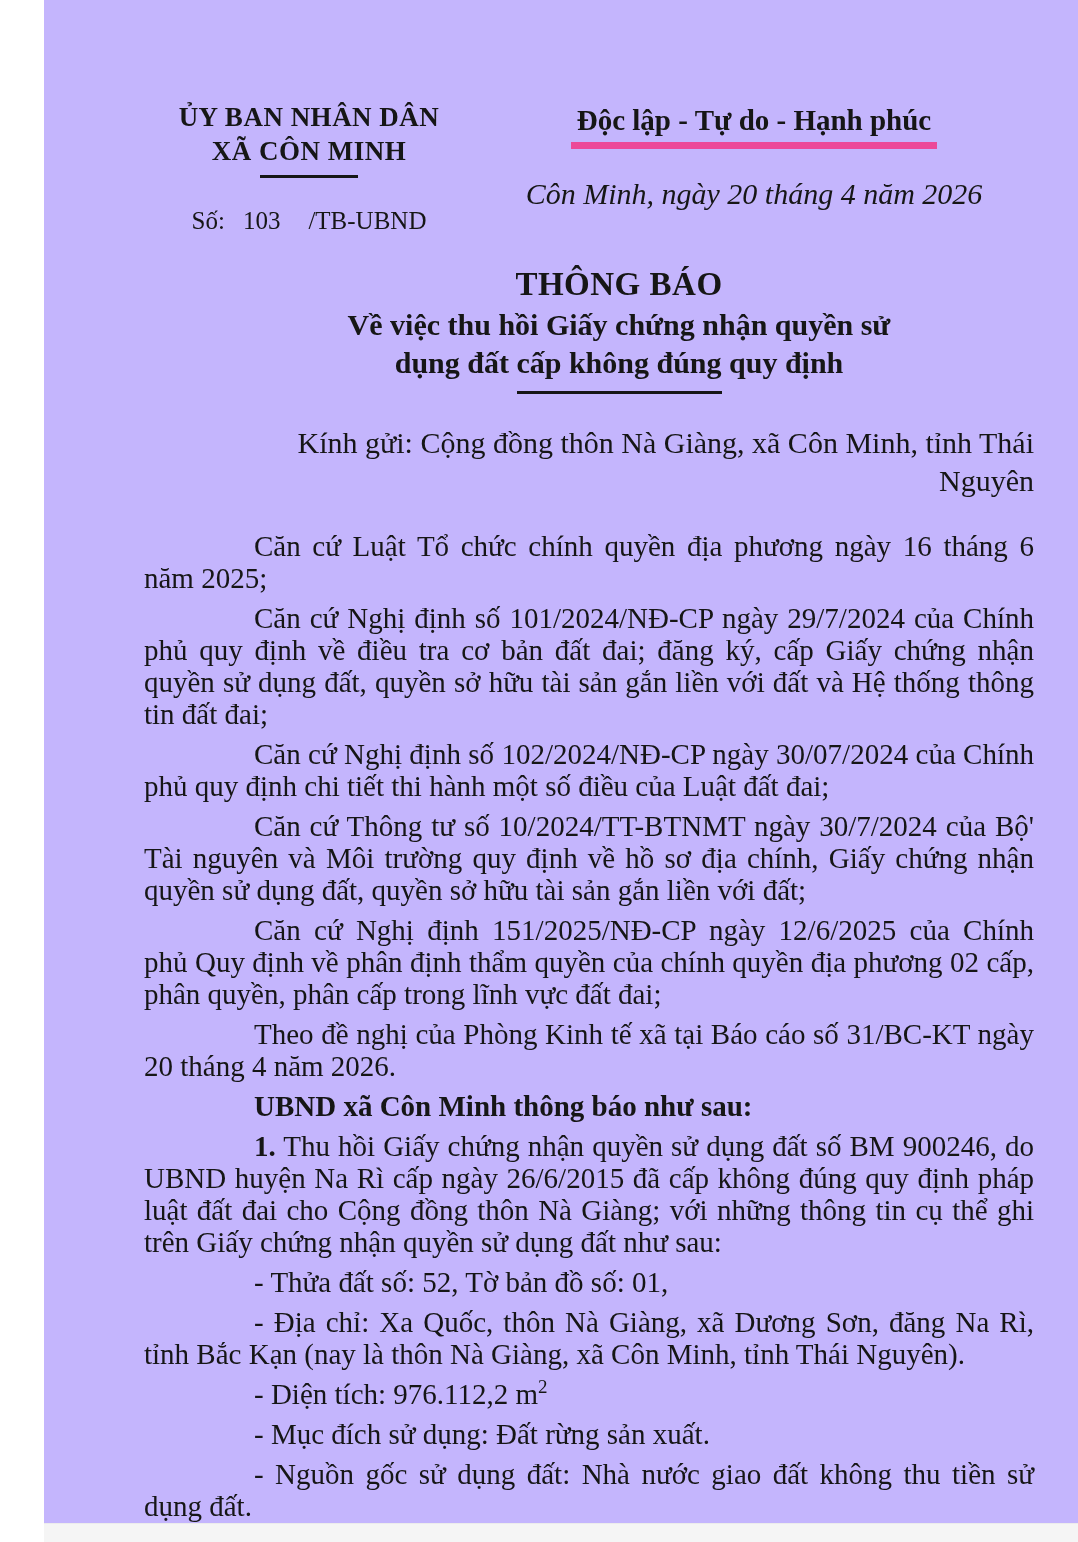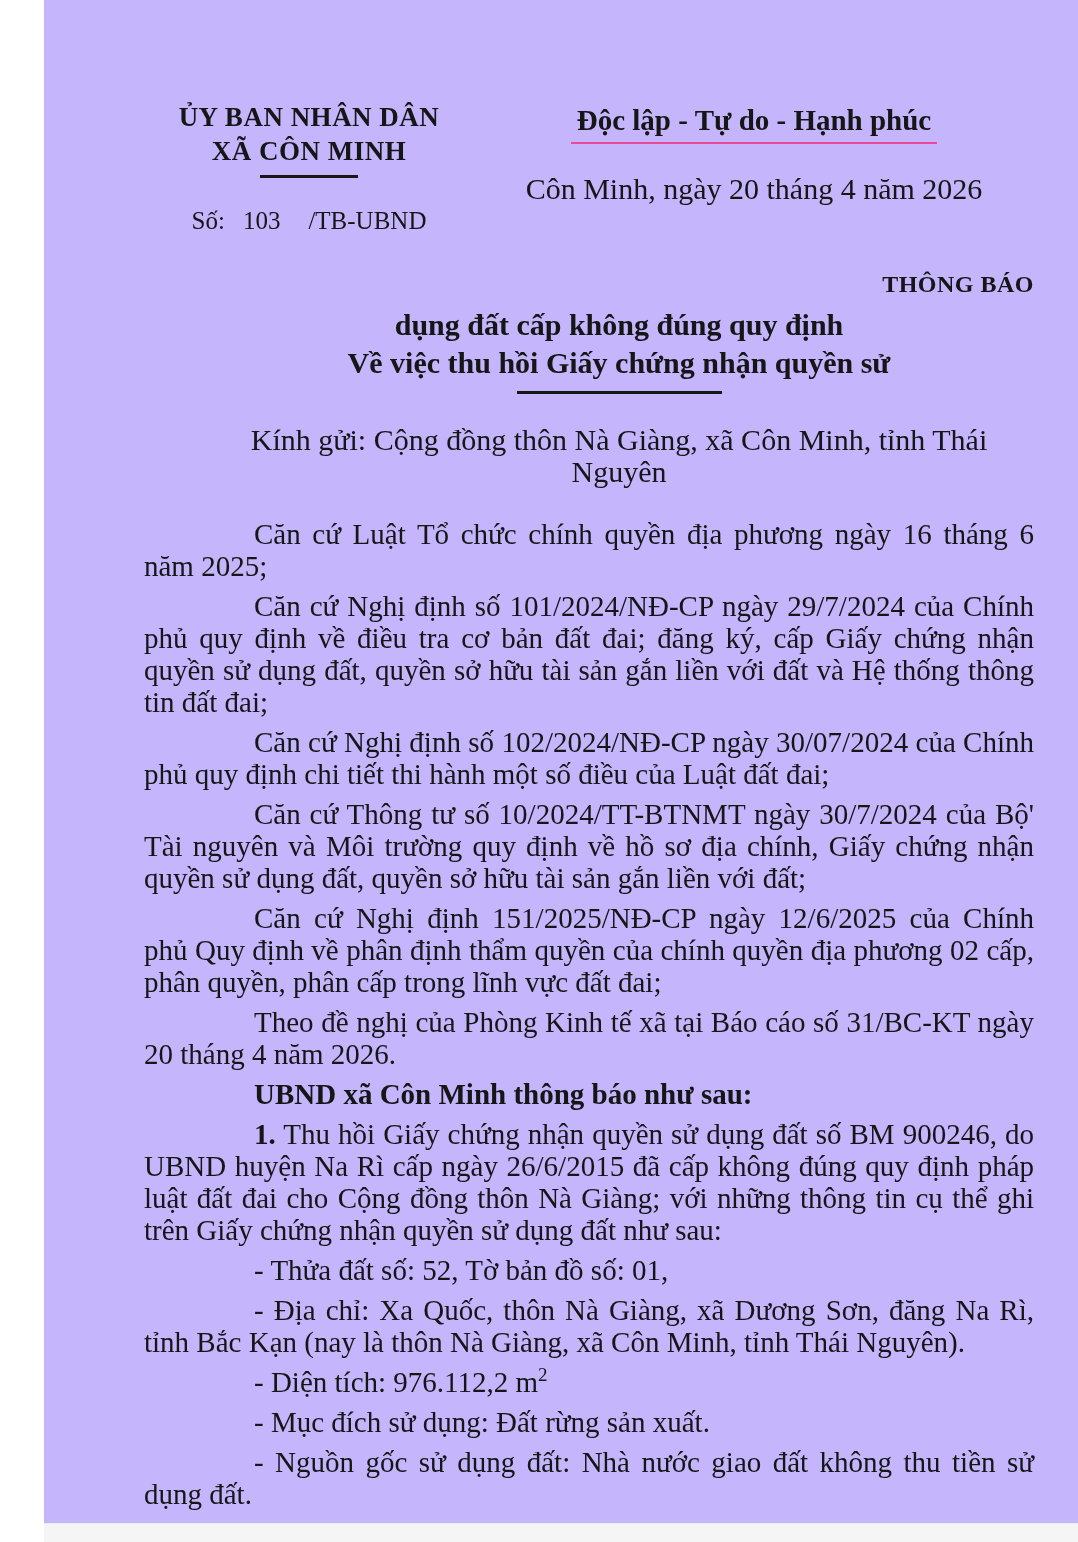--- a/index.html
+++ b/index.html
@@ -57,68 +57,68 @@
     line-height: 36px;
     white-space: nowrap;
   }
   .motto-line2-wrap { margin-top: 2px; }
   .motto-line2 {
     display: inline-block;
     font-weight: bold;
     font-size: 29px;
     line-height: 36px;
     padding: 0 6px 4px 6px;
-    border-bottom: 2px solid #ec4899;
+    border-bottom: 7px solid #ec4899;
     white-space: nowrap;
     text-align: center;
   }
   .doc-number {
     margin-top: 26px;
     font-size: 25px;
     line-height: 34px;
     white-space: nowrap;
   }
   .doc-number .gap-sm { display: inline-block; width: 18px; }
   .doc-number .gap-md { display: inline-block; width: 28px; }
   .dateline {
     margin-top: 28px;
+    font-style: italic;
     font-size: 30px;
     line-height: 34px;
     white-space: nowrap;
   }
   
   .title-block {
     margin-top: 24px;
     margin-left: 60px;
     text-align: center;
   }
   .doc-title {
     font-weight: bold;
-    font-size: 24px;
+    font-size: 33px;
     line-height: 44px;
     letter-spacing: 0.5px;
-    text-align: right;
   }
   .doc-subtitle {
     font-weight: bold;
     font-size: 30px;
     line-height: 38px;
   }
   .subtitle-underline {
     width: 205px;
     height: 3px;
     background: #161616;
     margin: 9px auto 0 auto;
   }
   .recipient {
     margin-top: 30px;
     margin-left: 60px;
-    text-align: center;
+    text-align: right;
     font-size: 30px;
-    line-height: 32px;
+    line-height: 38px;
   }
   
   .body-text {
     margin-top: 30px;
   }
   .para {
     font-size: 29px;
     line-height: 32px;
     text-align: justify;
     text-indent: 110px;
@@ -161,22 +161,22 @@
       <div class="header-right">
         <div class="motto-line2-wrap">
           <span class="motto-line2">Độc lập - Tự do - Hạnh phúc</span>
         </div>
         <div class="dateline">Côn Minh, ngày  20  tháng 4 năm 2026</div>
       </div>
     </div>
 
     <div class="title-block">
       <div class="doc-title">THÔNG BÁO</div>
+      <div class="doc-subtitle">Về việc thu hồi Giấy chứng nhận quyền sử</div>
       <div class="doc-subtitle">dụng đất cấp không đúng quy định</div>
-      <div class="doc-subtitle">Về việc thu hồi Giấy chứng nhận quyền sử</div>
       <div class="subtitle-underline"></div>
     </div>
 
     <div class="recipient">Kính gửi: Cộng đồng thôn Nà Giàng, xã Côn Minh, tỉnh Thái Nguyên</div>
 
     <div class="body-text">
       <p class="para">Căn cứ Luật Tổ chức chính quyền địa phương ngày 16 tháng 6 năm 2025;</p>
       <p class="para">Căn cứ Nghị định số 101/2024/NĐ-CP ngày 29/7/2024 của Chính phủ quy định về điều tra cơ bản đất đai; đăng ký, cấp Giấy chứng nhận quyền sử dụng đất, quyền sở hữu tài sản gắn liền với đất và Hệ thống thông tin đất đai;</p>
       <p class="para">Căn cứ Nghị định số 102/2024/NĐ-CP ngày 30/07/2024 của Chính phủ quy định chi tiết thi hành một số điều của Luật đất đai;</p>
       <p class="para">Căn cứ Thông tư số 10/2024/TT-BTNMT ngày 30/7/2024 của Bộ' Tài nguyên và Môi trường quy định về hồ sơ địa chính, Giấy chứng nhận quyền sử dụng đất, quyền sở hữu tài sản gắn liền với đất;</p>

